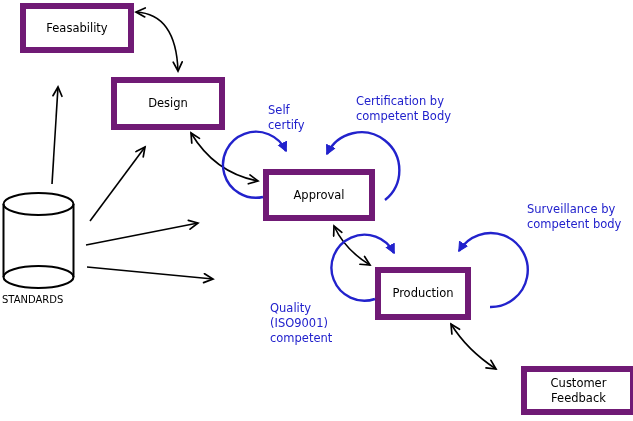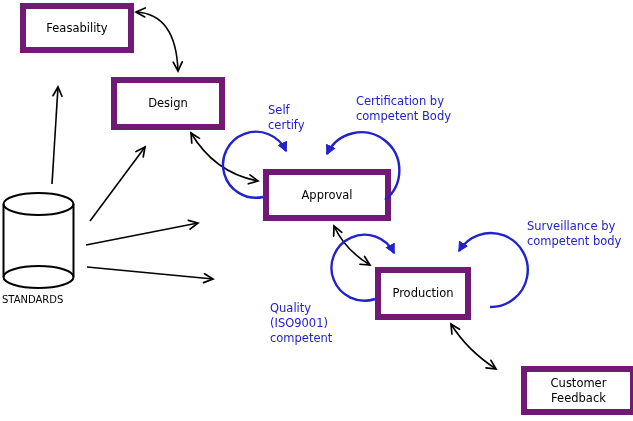--- a/index.html
+++ b/index.html
@@ -32,27 +32,27 @@
   .annotation{
     position:absolute;
     font-size:11.5px;
     color:#2222cc;
     white-space:pre-line;
     line-height:15px;
   }
   
   #node-feasability{left:20px;top:3px;width:114px;height:50px;}
   #node-design{left:111px;top:77px;width:114px;height:53px;align-items:center;}
-  #node-approval{left:263px;top:169px;width:128px;height:52px;}
+  #node-approval{left:263px;top:169px;width:112px;height:52px;}
   #node-production{left:375px;top:267px;width:96px;height:53px;}
   #node-customer{left:521px;top:366px;width:115px;height:49px;}
   #label-standards{left:2px;top:292px;}
   #ann-self-certify{left:268px;top:103px;}
   #ann-certification{left:356px;top:94px;}
-  #ann-surveillance{left:527px;top:219px;}
+  #ann-surveillance{left:527px;top:202px;}
   #ann-quality{left:270px;top:301px;}
 </style>
 </head>
 <body>
 
 <div id="stage">
 
   <div class="node" id="node-feasability">
     <span>Feasability</span>
   </div>

